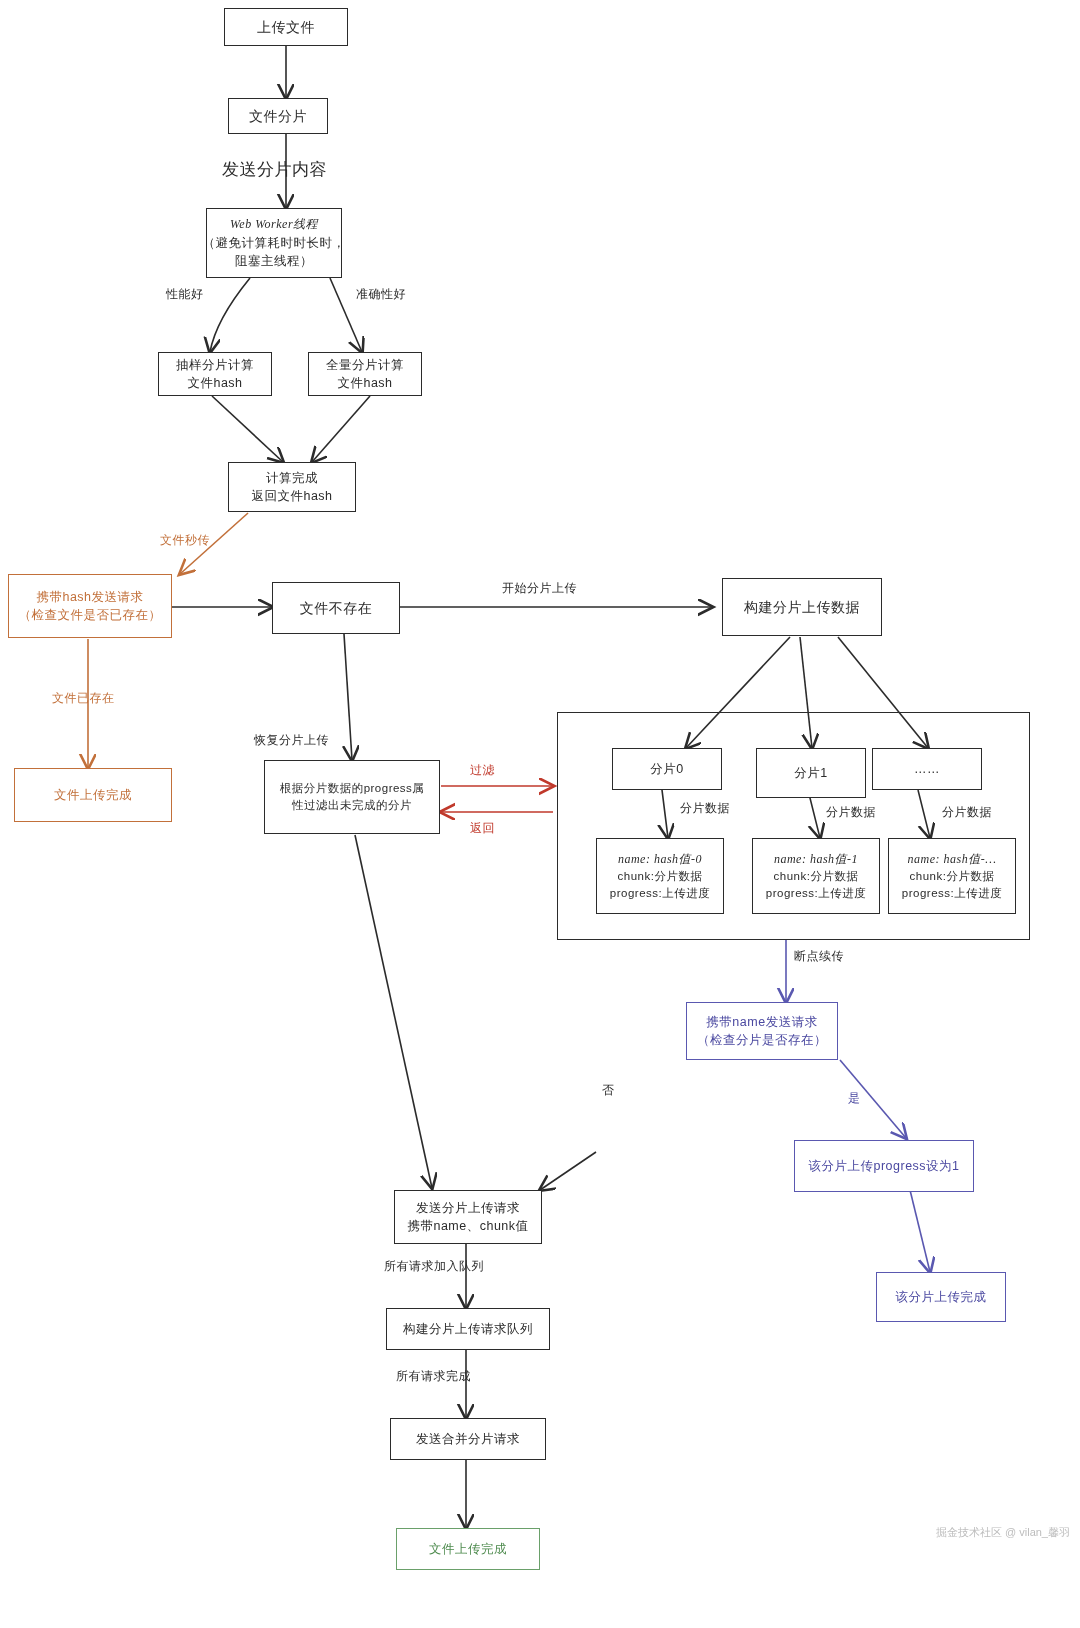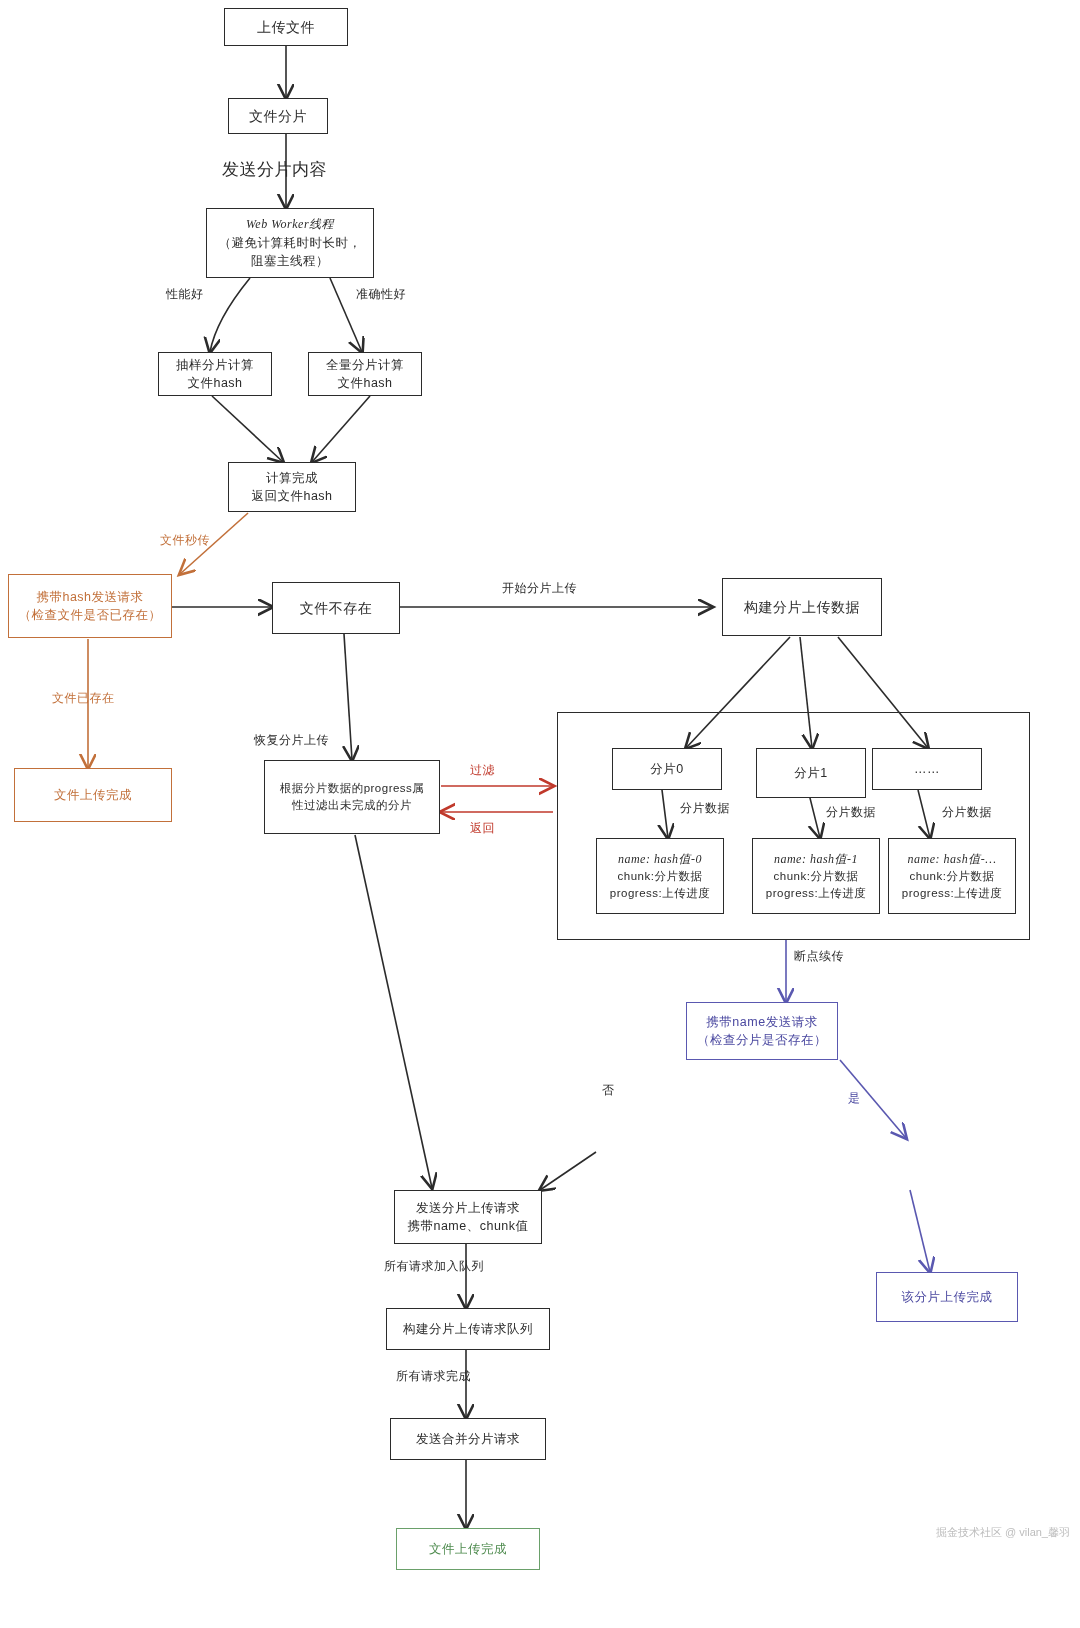--- a/index.html
+++ b/index.html
@@ -91,21 +91,21 @@
   <div class="node" style="left:224px;top:8px;width:124px;height:38px;">
     <span class="ln">上传文件</span>
   </div>
 
   <div class="node" style="left:228px;top:98px;width:100px;height:36px;">
     <span class="ln">文件分片</span>
   </div>
 
   <div class="elabel" style="left:222px;top:158px;">发送分片内容</div>
 
-  <div class="node small" style="left:206px;top:208px;width:168px;height:70px;">
+  <div class="node small" style="left:206px;top:208px;width:136px;height:70px;">
     <span class="ln mono-i">Web Worker线程</span>
     <span class="ln">（避免计算耗时时长时，</span>
     <span class="ln">阻塞主线程）</span>
   </div>
 
   <div class="elabel sm" style="left:166px;top:286px;">性能好</div>
   <div class="elabel sm" style="left:356px;top:286px;">准确性好</div>
 
   <div class="node small" style="left:158px;top:352px;width:114px;height:44px;">
     <span class="ln">抽样分片计算</span>
@@ -190,22 +190,25 @@
   <div class="elabel sm" style="left:794px;top:948px;">断点续传</div>
 
   <div class="node small purple" style="left:686px;top:1002px;width:152px;height:58px;">
     <span class="ln">携带name发送请求</span>
     <span class="ln">（检查分片是否存在）</span>
   </div>
 
   <div class="elabel pu sm" style="left:848px;top:1090px;">是</div>
   <div class="elabel sm" style="left:602px;top:1082px;">否</div>
 
-
-  <div class="node small purple" style="left:876px;top:1272px;width:142px;height:50px;">
+  <div class="node small purple" style="left:794px;top:1140px;width:180px;height:52px;">
+    <span class="ln">该分片上传progress设为1</span>
+  </div>
+
+  <div class="node small purple" style="left:876px;top:1272px;width:130px;height:50px;">
     <span class="ln">该分片上传完成</span>
   </div>
 
   <div class="node small" style="left:394px;top:1190px;width:148px;height:54px;">
     <span class="ln">发送分片上传请求</span>
     <span class="ln">携带name、chunk值</span>
   </div>
 
   <div class="elabel sm" style="left:384px;top:1258px;">所有请求加入队列</div>
 

